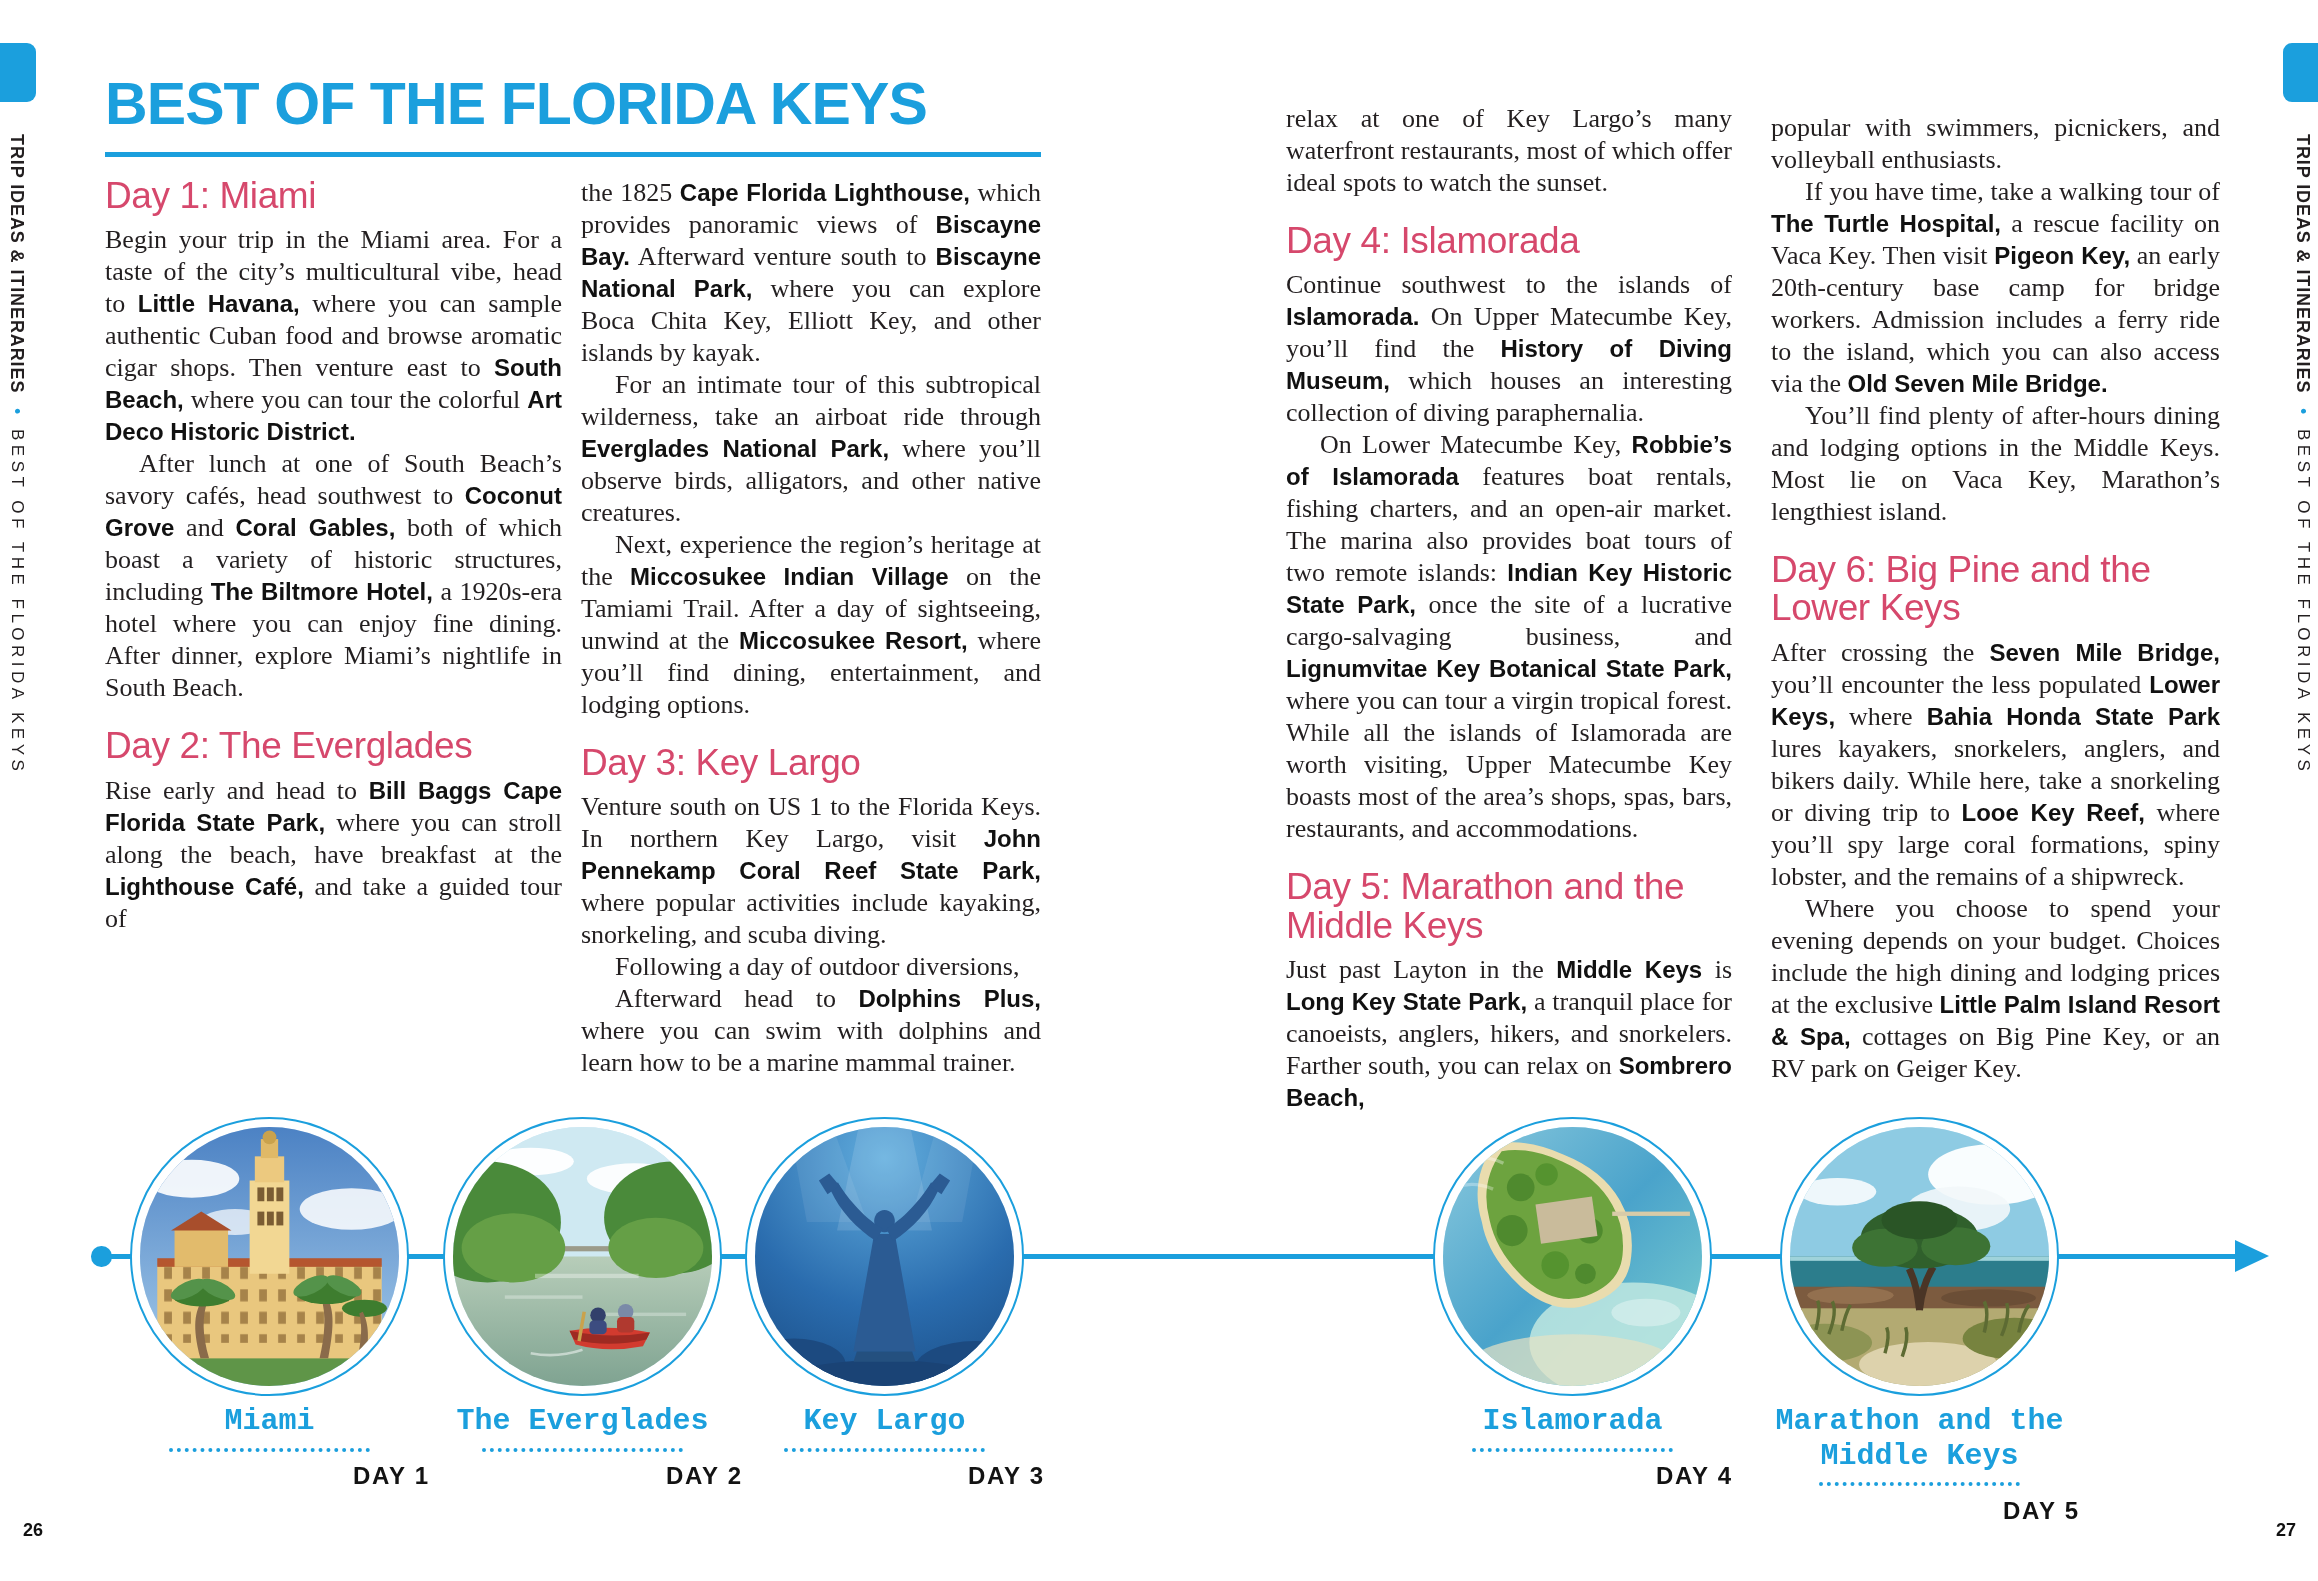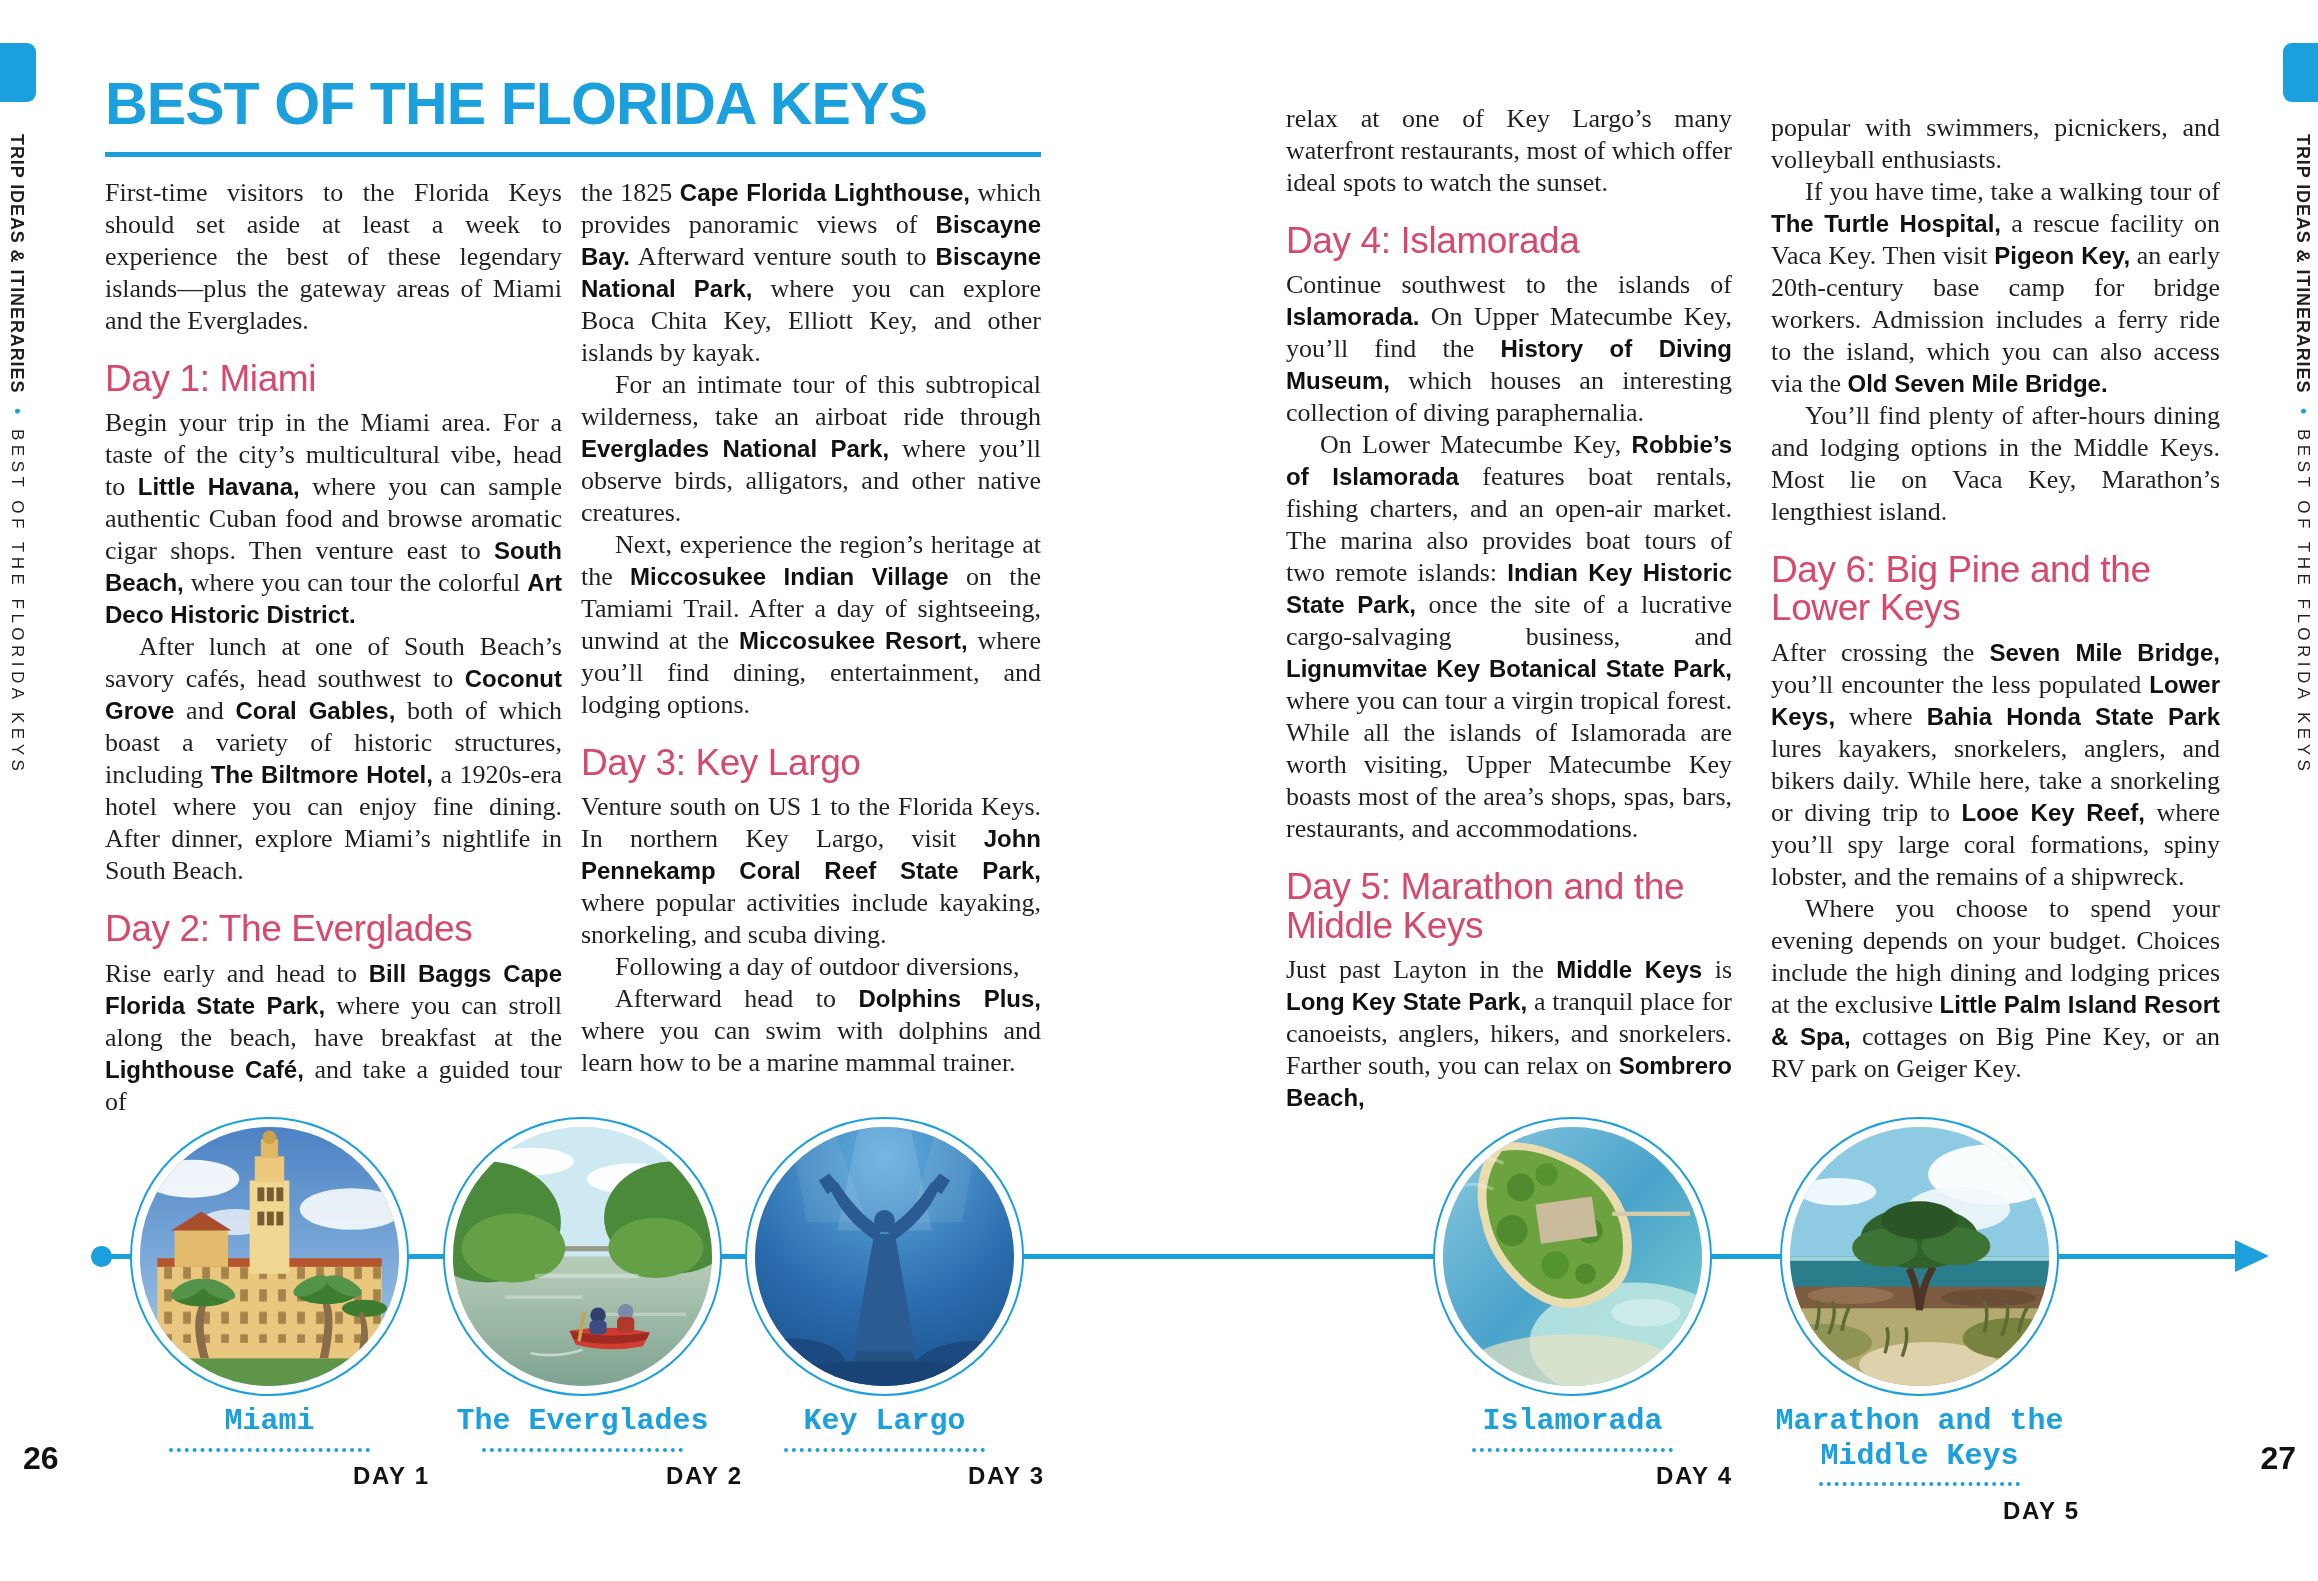--- a/index.html
+++ b/index.html
@@ -53,23 +53,23 @@
   }
   .day-heading{
     font-family:"Liberation Sans", sans-serif;
     font-weight:400;font-size:37px;line-height:1.04;
     letter-spacing:-0.4px;color:#d6486c;
     margin:23px 0 9px 0;text-align:left;
   }
   .col > *:first-child{margin-top:0;}
   
   .page-num{
-    position:absolute;top:1440px;
-    font-family:"Liberation Sans", sans-serif;
-    font-weight:700;font-size:32px;color:#111111;
+    position:absolute;top:1520px;
+    font-family:"Liberation Sans", sans-serif;
+    font-weight:700;font-size:18px;color:#111111;
   }
   .page-num.left{left:23px;}
   .page-num.right{right:23px;}
   
   .tl-line{position:absolute;left:100px;top:1254px;width:2140px;height:4.5px;background:#1b9fdd;z-index:1;}
   .tl-start-dot{position:absolute;left:91px;top:1246px;width:20.5px;height:20.5px;border-radius:50%;background:#1b9fdd;z-index:1;}
   .tl-arrow{
     position:absolute;left:2235px;top:1240px;width:0;height:0;z-index:1;
     border-top:16px solid transparent;border-bottom:16px solid transparent;
     border-left:34px solid #1b9fdd;
@@ -115,21 +115,20 @@
   <div class="strap right">
     <span class="strong">TRIP IDEAS &amp; ITINERARIES</span>
     <span class="dot">•</span>
     <span class="light">BEST OF THE FLORIDA KEYS</span>
   </div>
 
   <div class="main-title">BEST OF THE FLORIDA KEYS</div>
   <div class="title-rule"></div>
 
   <div class="col col-1">
-      <p class=""><span>First-time visitors to the Florida Keys should set aside at least a week to experience the best of these legendary islands—plus the gateway areas of Miami and the Everglades.</span></p>
       <h3 class="day-heading">Day 1: Miami</h3>
       <p class=""><span>Begin your trip in the Miami area. For a taste of the city’s multicultural vibe, head to </span><b>Little Havana,</b><span> where you can sample authentic Cuban food and browse aromatic cigar shops. Then venture east to </span><b>South Beach,</b><span> where you can tour the colorful </span><b>Art Deco Historic District.</b></p>
       <p class="indent"><span>After lunch at one of South Beach’s savory cafés, head southwest to </span><b>Coconut Grove</b><span> and </span><b>Coral Gables,</b><span> both of which boast a variety of historic structures, including </span><b>The Biltmore Hotel,</b><span> a 1920s-era hotel where you can enjoy fine dining. After dinner, explore Miami’s nightlife in South Beach.</span></p>
       <h3 class="day-heading">Day 2: The Everglades</h3>
       <p class=""><span>Rise early and head to </span><b>Bill Baggs Cape Florida State Park,</b><span> where you can stroll along the beach, have breakfast at the </span><b>Lighthouse Café,</b><span> and take a guided tour of</span></p>
     </div>
   <div class="col col-2">
       <p class=""><span>the 1825 </span><b>Cape Florida Lighthouse,</b><span> which provides panoramic views of </span><b>Biscayne Bay.</b><span> Afterward venture south to </span><b>Biscayne National Park,</b><span> where you can explore Boca Chita Key, Elliott Key, and other islands by kayak.</span></p>
       <p class="indent"><span>For an intimate tour of this subtropical wilderness, take an airboat ride through </span><b>Everglades National Park,</b><span> where you’ll observe birds, alligators, and other native creatures.</span></p>
       <p class="indent"><span>Next, experience the region’s heritage at the </span><b>Miccosukee Indian Village</b><span> on the Tamiami Trail. After a day of sightseeing, unwind at the </span><b>Miccosukee Resort,</b><span> where you’ll find dining, entertainment, and lodging options.</span></p>

